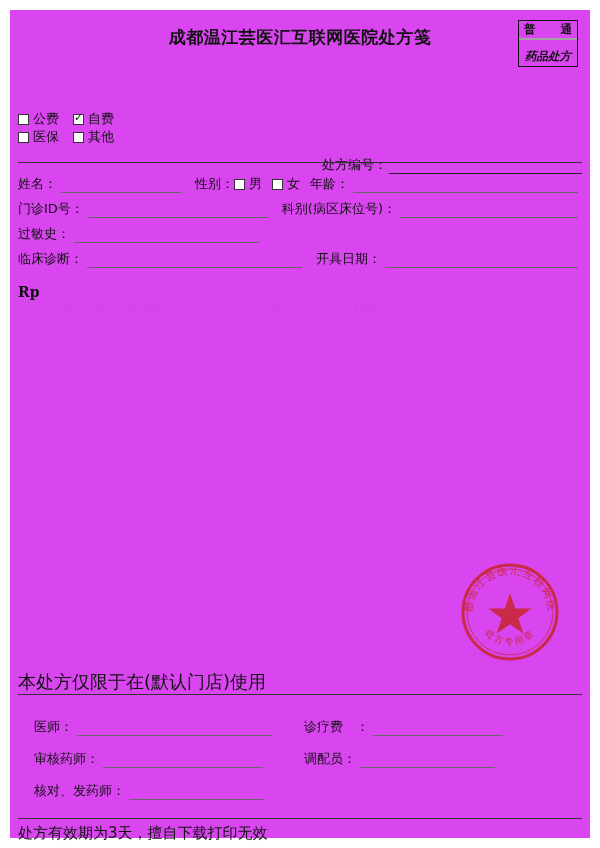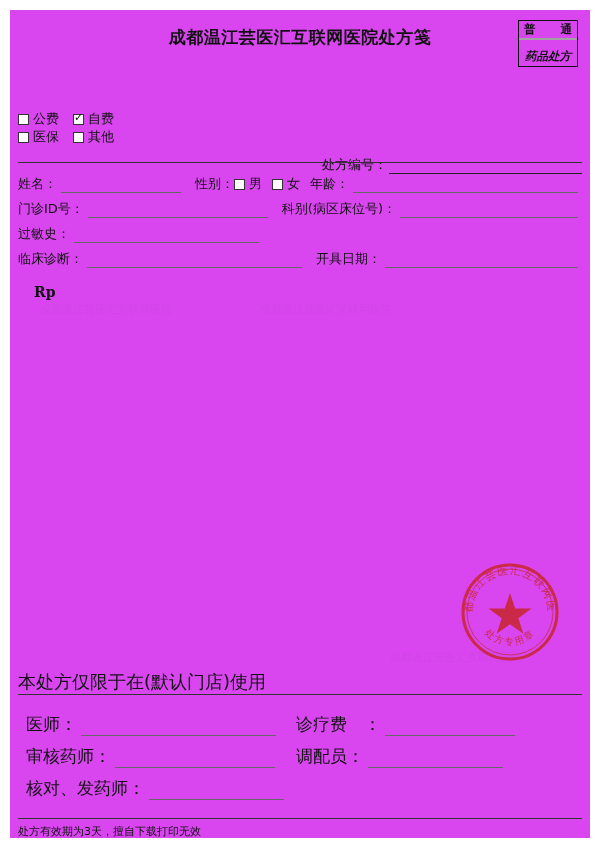--- a/index.html
+++ b/index.html
@@ -119,21 +119,20 @@
 
   .sex-opts { display: flex; align-items: center; }
   .sex-opts .opt { display: flex; align-items: center; margin-right: 10px; }
 
   .rp {
     position: absolute;
     left: 8px; top: 274px;
     font-size: 14px;
     font-weight: bold;
     font-family: "DejaVu Serif", "Liberation Serif", serif;
-    margin-left: 16px;
   }
 
   
   .seal {
     position: absolute;
     left: 445px; top: 547px;
     width: 110px; height: 110px;
     opacity: 0.85;
   }
   .seal svg { display: block; }
@@ -144,37 +143,37 @@
     left: 8px; top: 660px;
     font-size: 18px;
   }
   .hr-foot1 {
     position: absolute;
     left: 8px; right: 8px; top: 684px;
     border-top: 1px solid #333;
   }
   .sign-area {
     position: absolute;
-    left: 16px; right: 8px; top: 694px;
-    font-size: 17px;
+    left: 24px; right: 8px; top: 694px;
+    font-size: 13px;
   }
   .srow { display: flex; align-items: flex-end; height: 32px; }
   .scell { display: flex; align-items: flex-end; }
   .scell .lbl { white-space: nowrap; }
   .scell .ln { border-bottom: 1px solid #666; height: 15px; margin-left: 4px; }
 
   .hr-foot2 {
     position: absolute;
     left: 8px; right: 8px; top: 808px;
     border-top: 1px solid #333;
   }
   .note-valid {
     position: absolute;
     left: 8px; top: 814px;
-    font-size: 11px;
+    font-size: 15px;
   }
   
   .wm {
     position: absolute;
     font-size: 11px;
     color: rgba(0,0,0,0.035);
     user-select: none;
     white-space: nowrap;
   }
 </style>

